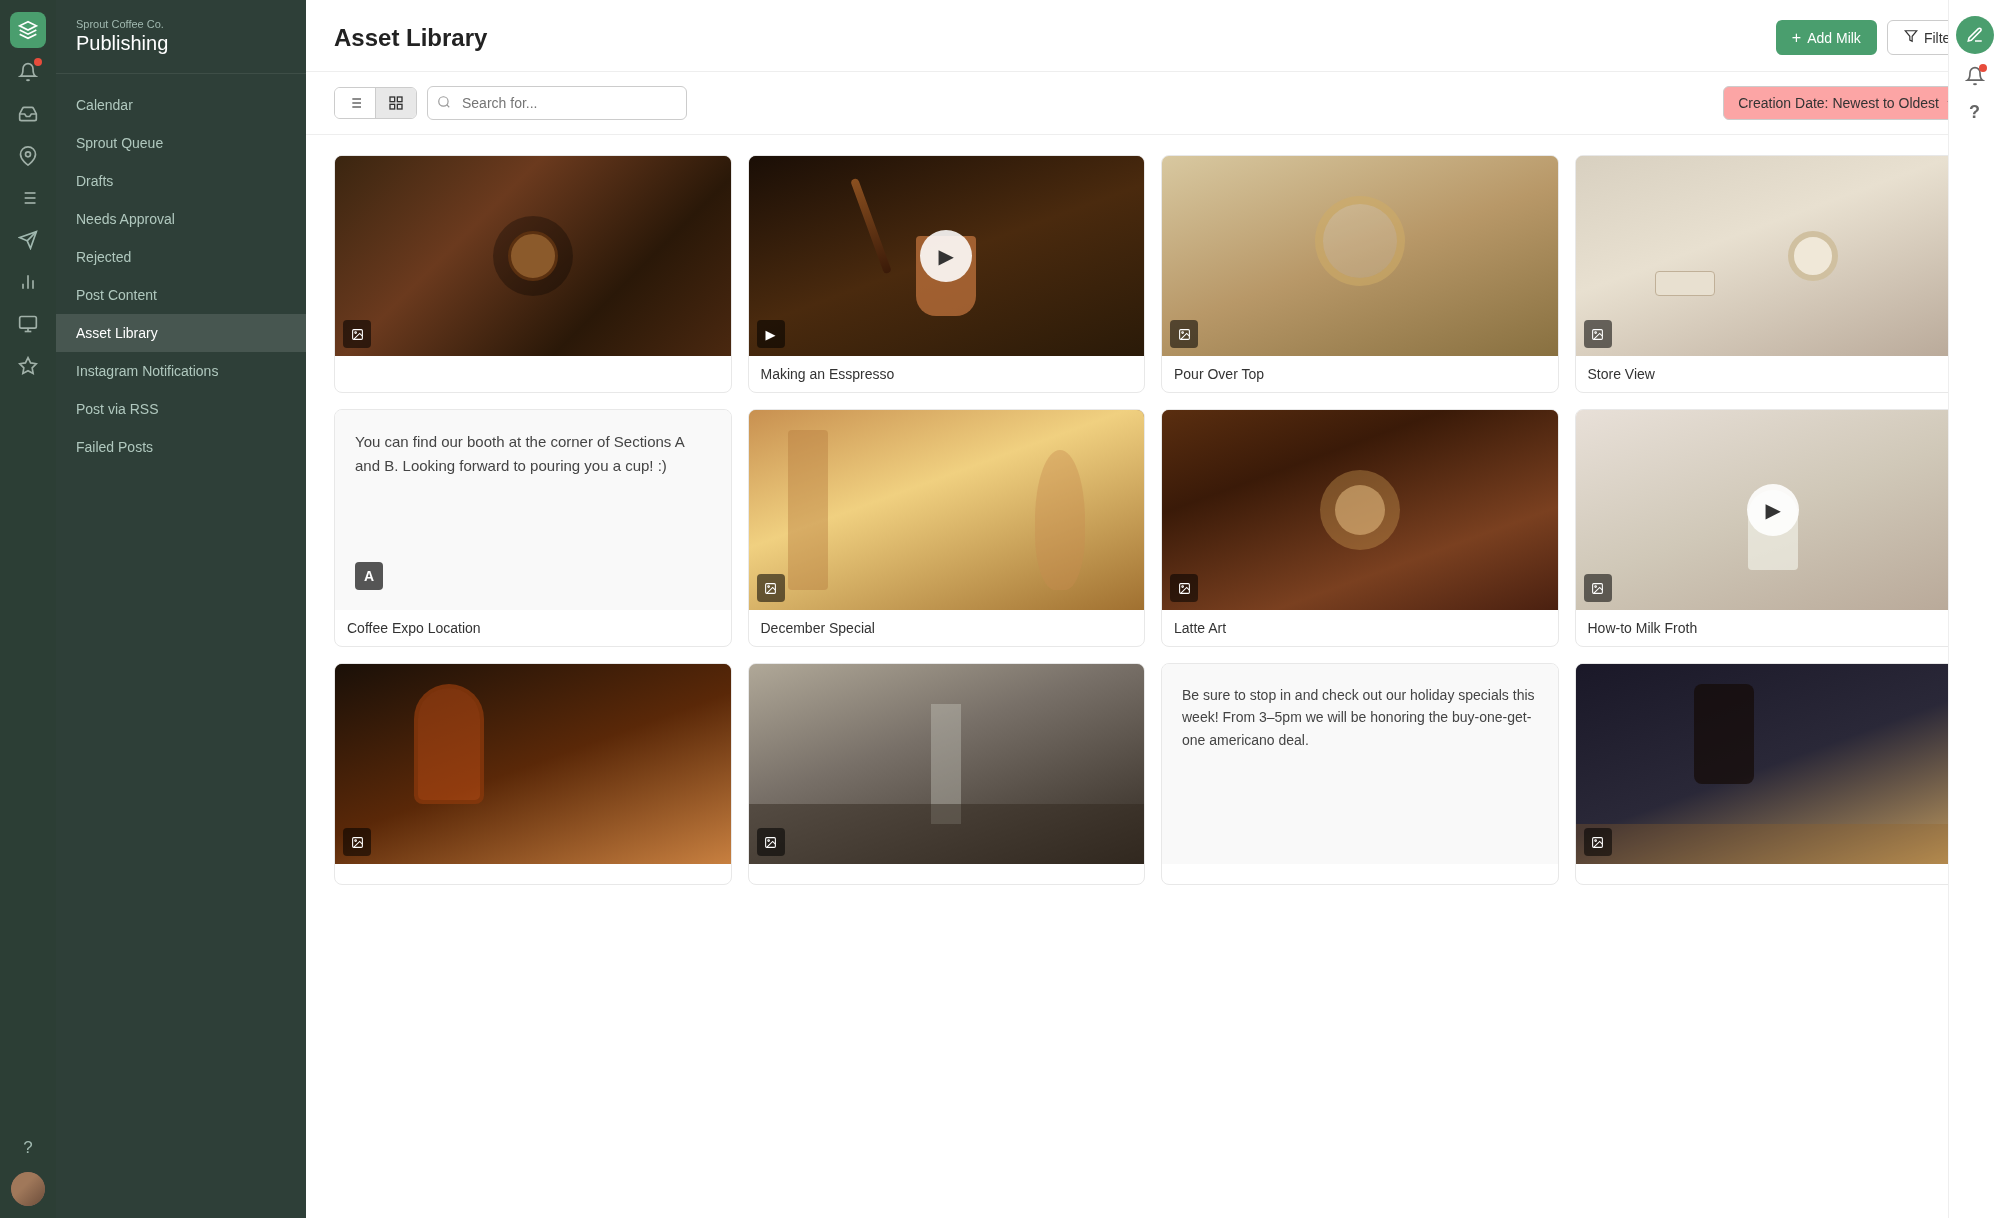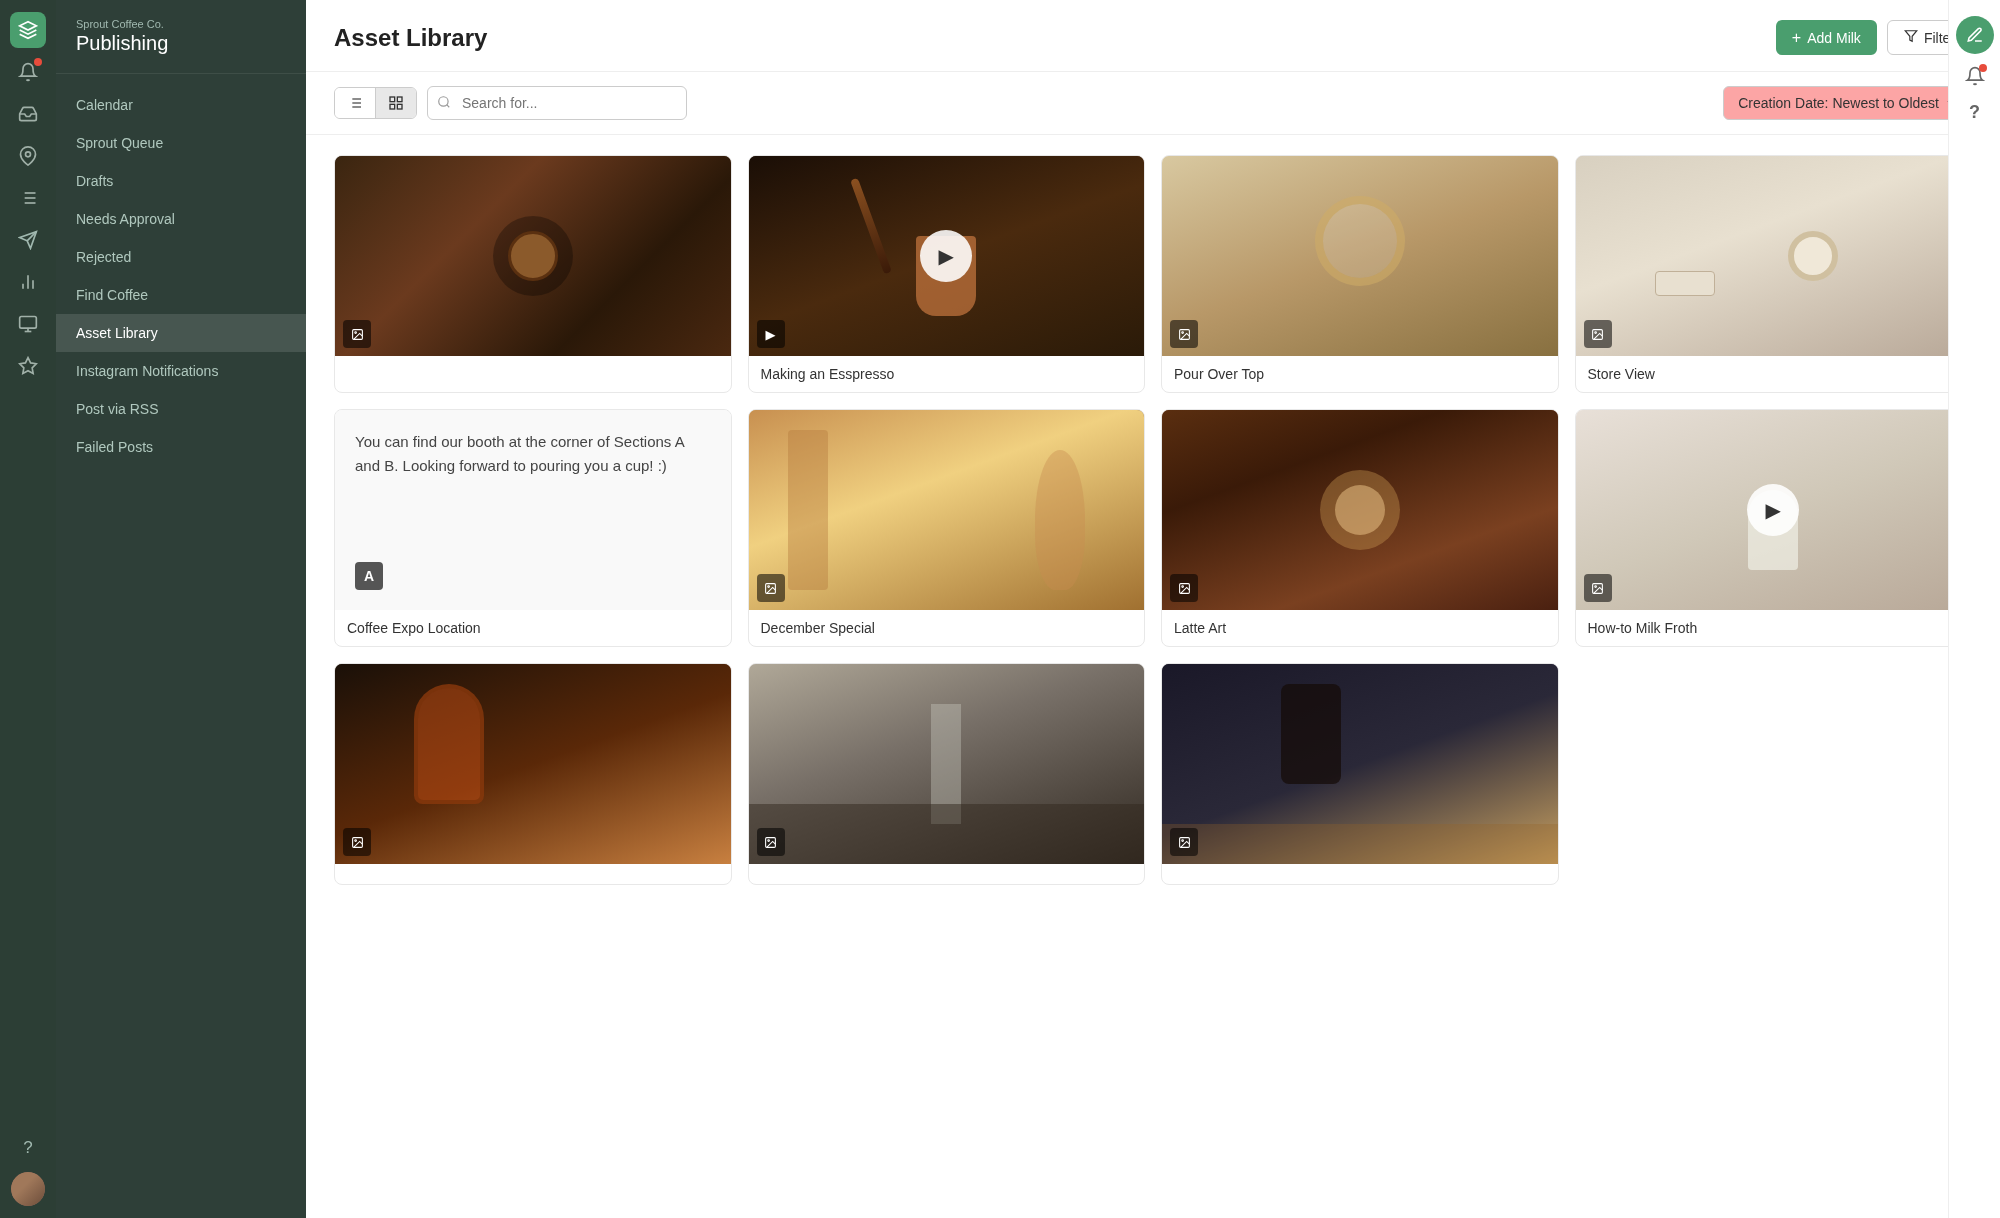--- a/index.html
+++ b/index.html
@@ -321,21 +321,21 @@
     <div class="nav-item">
         <span>Drafts</span>
       </div>
     <div class="nav-item">
         <span>Needs Approval</span>
       </div>
     <div class="nav-item">
         <span>Rejected</span>
       </div>
     <div class="nav-item">
-        <span>Find Coffee</span>
+        <span>Post Content</span>
       </div>
     <div class="nav-item active">
         <span>Asset Library</span>
       </div>
     <div class="nav-item">
         <span>Instagram Notifications</span>
       </div>
     <div class="nav-item">
         <span>Post via RSS</span>
       </div>
@@ -558,20 +558,26 @@
             <svg width="13" height="13" viewBox="0 0 24 24" fill="none" stroke="white" stroke-width="2">
                 <rect x="3" y="3" width="18" height="18" rx="2"></rect>
                 <circle cx="8.5" cy="8.5" r="1.5"></circle>
                 <polyline points="21 15 16 10 5 21"></polyline>
               </svg>
           </div>
         </div>
         <div class="asset-label"></div>
       </div>
 
+      <div class="asset-card">
+        <div style="min-height:200px;padding:20px;background:#f9f9f9;position:relative;">
+          <p style="font-size:14px;color:#444;line-height:1.6;">Be sure to stop in and check out our holiday specials this week! From 3–5pm we will be honoring the buy-one-get-one americano deal.</p>
+        </div>
+        <div class="asset-label"></div>
+      </div>
 
       <div class="asset-card">
         <div class="asset-img-placeholder img-iced">
           <div style="position:absolute;inset:0;background:linear-gradient(160deg,#1a1828 0%,#2a2838 50%,#c8a060 100%);">
             <div style="position:absolute;top:10%;left:30%;width:60px;height:100px;background:rgba(20,10,5,0.7);border-radius:8px;"></div>
             <div style="position:absolute;bottom:0;left:0;right:0;height:20%;background:rgba(150,100,40,0.3);"></div>
           </div>
           <div class="asset-type-badge">
             <svg width="13" height="13" viewBox="0 0 24 24" fill="none" stroke="white" stroke-width="2">
                 <rect x="3" y="3" width="18" height="18" rx="2"></rect>

